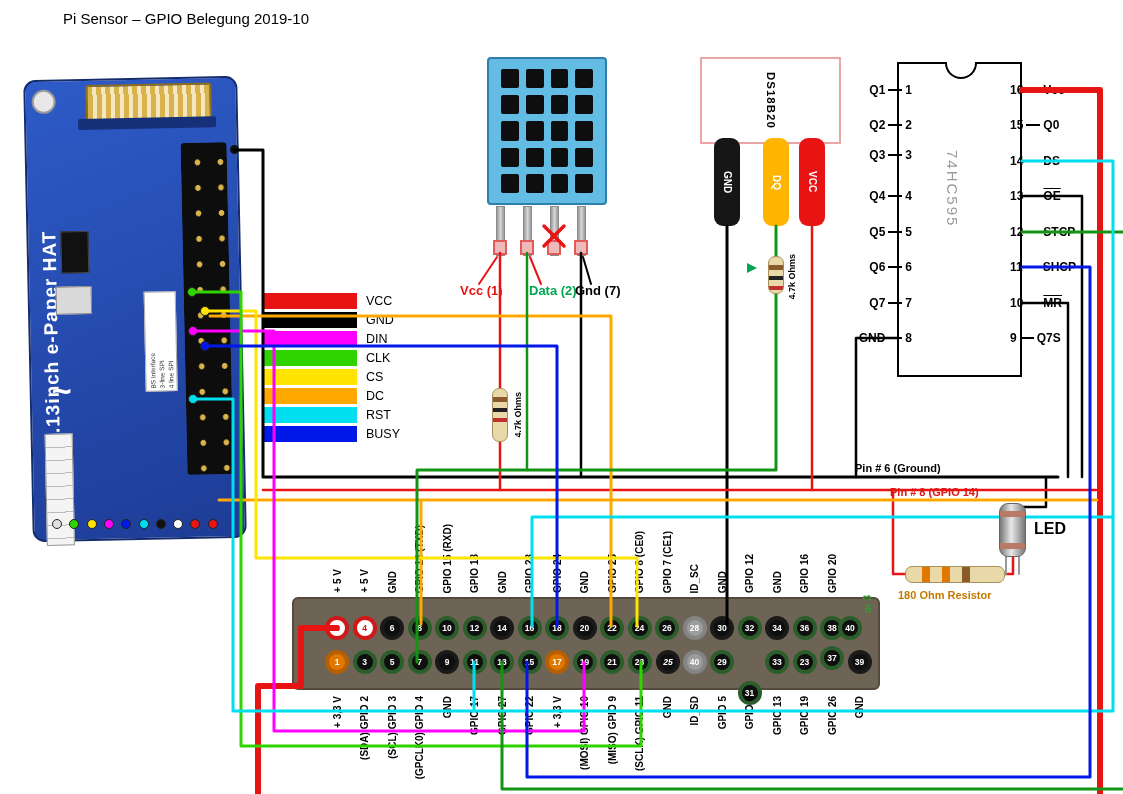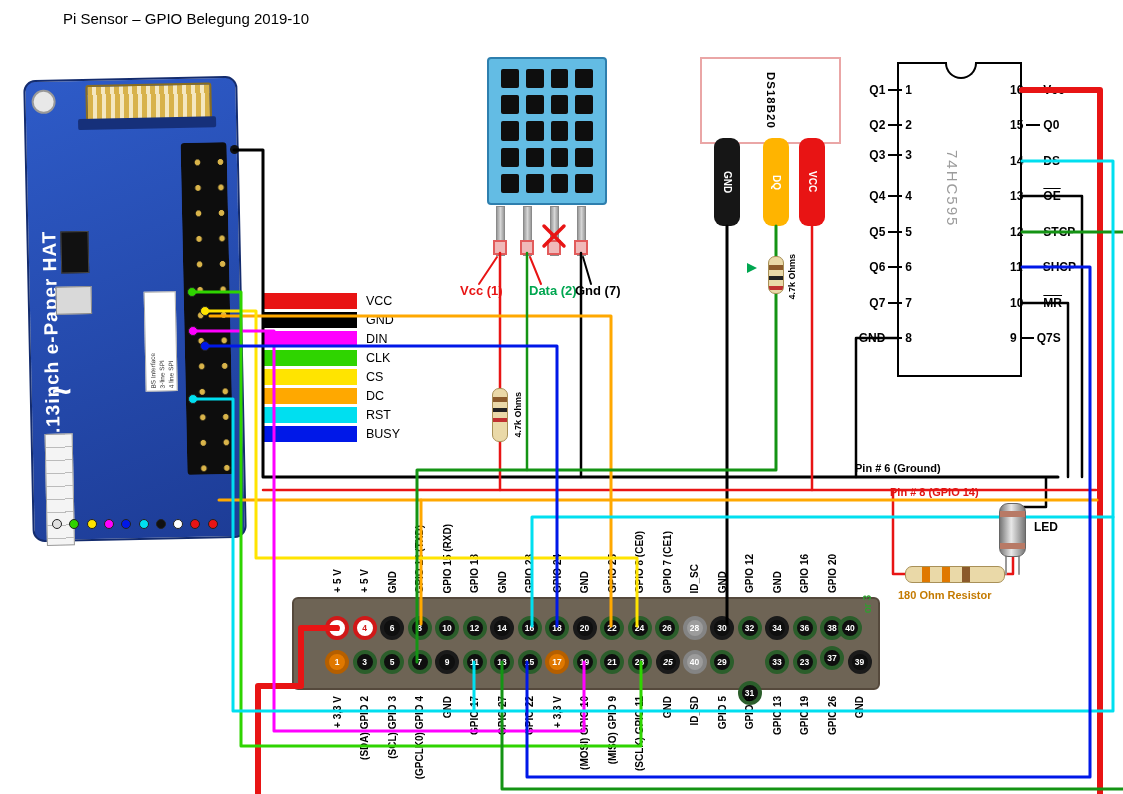--- a/index.html
+++ b/index.html
@@ -103,21 +103,21 @@
        #e07800 36px 44px,rgba(0,0,0,0) 44px 56px,#8b5a2b 56px 64px,rgba(0,0,0,0) 64px 100%);}
   .rlab-v{display:flex;align-items:center;font-size:9px;font-weight:bold;z-index:6;}
   .rlab-dht{left:513px;top:388px;height:54px;}
   .rlab-ds{left:787px;top:252px;height:50px;}
   .rlab-h{left:898px;top:589px;font-size:11px;font-weight:bold;color:#c47a00;z-index:6;}
   .garrow{left:747px;top:263px;width:0;height:0;border-top:5px solid transparent;
        border-bottom:5px solid transparent;border-left:10px solid #00a650;z-index:6;}
   .led{left:999px;top:503px;width:27px;height:54px;border:1px solid #666;border-radius:9px;z-index:6;
        background:linear-gradient(90deg,#777,#e8e8e8 45%,#777);box-sizing:border-box;}
   .led-band{position:absolute;left:0;width:100%;height:6px;background:#b87a66;}
-  .led-label{left:1034px;top:520px;font-size:12px;font-weight:bold;z-index:6;}
+  .led-label{left:1034px;top:520px;font-size:16px;font-weight:bold;z-index:6;}
   .ann6{left:855px;top:462px;font-size:11px;font-weight:bold;z-index:7;}
   .ann8{left:890px;top:486px;font-size:11px;font-weight:bold;color:#e11414;z-index:7;}
 </style>
 </head>
 <body>
 
 <div class="canvas">
 
   <div class="abs title">Pi Sensor – GPIO Belegung 2019-10</div>
 

